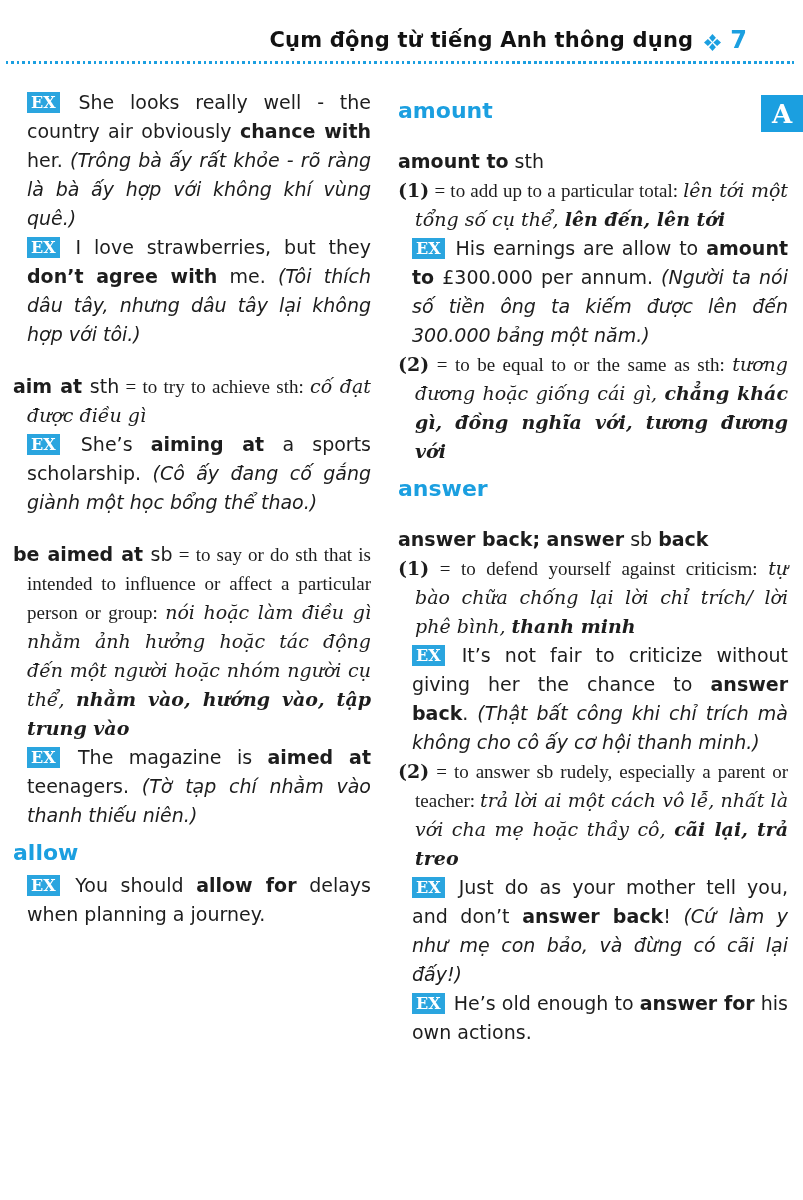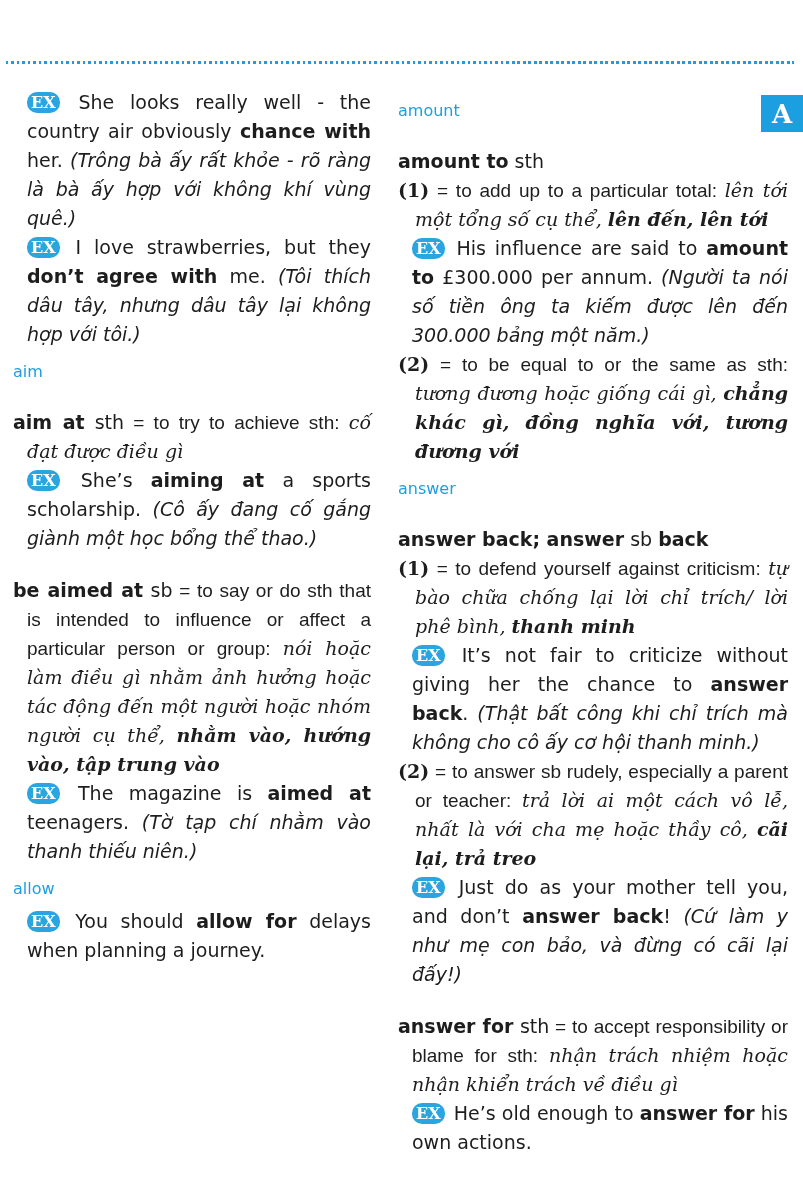--- a/index.html
+++ b/index.html
@@ -30,75 +30,85 @@
     position:absolute;top:88px;left:13px;right:15px;bottom:8px;
     display:flex;gap:27px;
   }
   .col{flex:1;min-width:0;}
   .col-left{flex:0 0 358px;}
   p{margin:0;font-size:19px;line-height:29px;text-align:justify;}
   .entry{text-indent:-14px;padding-left:14px;margin-top:23px;}
   .sense{text-indent:-17px;padding-left:17px;}
   .example{padding-left:14px;}
   .headword{
-    font-weight:normal;font-size:16px;line-height:26px;color:var(--accent);
+    font-weight:bold;font-size:22px;line-height:26px;color:var(--accent);
     margin:10px 0 5px;
   }
   .ex-badge{
     display:inline-block;background:var(--badge);color:#fff;
     font-family:"DejaVu Serif",serif;font-weight:bold;
     font-size:16px;line-height:21px;padding:0 4px;margin-right:3px;
-    vertical-align:1px;text-indent:0;border-radius:10px;
+    vertical-align:1px;text-indent:0;
   }
   .run-n{}
   .run-b{font-weight:bold;}
   .run-ni{font-style:italic;}
-  .run-r{font-family:Liberation Sans, sans-serif;}
+  .run-r{font-family:Liberation Serif, serif;}
   .run-i{font-family:"DejaVu Serif",serif;font-style:italic;}
   .run-bi{font-family:"DejaVu Serif",serif;font-style:italic;font-weight:bold;}
   .run-sb{font-family:"DejaVu Serif",serif;font-weight:bold;}
   .side-tab{
     position:absolute;top:95px;right:0;width:42px;height:37px;
     background:var(--accent);color:#fff;
     display:flex;align-items:center;justify-content:center;
     font-family:"DejaVu Serif",serif;font-weight:bold;font-size:26px;
   }
 </style>
 </head>
 <body>
 
 <div class="page">
 
+  <div class="header">
+    <span class="header-title">Cụm động từ tiếng Anh thông dụng</span>
+    <svg class="ornament" viewBox="0 0 20 20" aria-hidden="true">
+      <g fill="#1b9fe0">
+        <path d="M10 0 L14 4.5 L10 9 L6 4.5 Z"></path>
+        <path d="M0 10 L4.5 6 L9 10 L4.5 14 Z"></path>
+        <path d="M11 10 L15.5 6 L20 10 L15.5 14 Z"></path>
+        <path d="M10 11 L14 15.5 L10 20 L6 15.5 Z"></path>
+      </g>
+    </svg>
+    <span class="header-num">7</span>
+  </div>
 
   <div class="rule"></div>
 
   <div class="side-tab">A</div>
 
   <div class="columns">
     <div class="col col-left" id="col-left">
         <p class="example"><span class="ex-badge">EX</span><span class="run-n"> She looks really well - the country air obviously </span><span class="run-b">chance with</span><span class="run-n"> her. </span><span class="run-ni">(Trông bà ấy rất khỏe - rõ ràng là bà ấy hợp với không khí vùng quê.)</span></p>
         <p class="example"><span class="ex-badge">EX</span><span class="run-n"> I love strawberries, but they </span><span class="run-b">don’t agree with</span><span class="run-n"> me. </span><span class="run-ni">(Tôi thích dâu tây, nhưng dâu tây lại không hợp với tôi.)</span></p>
-        <div class="headword">aim</div>
         <p class="entry"><span class="run-b">aim at</span><span class="run-n"> sth</span><span class="run-r"> = to try to achieve sth: </span><span class="run-i">cố đạt được điều gì</span></p>
         <p class="example"><span class="ex-badge">EX</span><span class="run-n"> She’s </span><span class="run-b">aiming at</span><span class="run-n"> a sports scholarship. </span><span class="run-ni">(Cô ấy đang cố gắng giành một học bổng thể thao.)</span></p>
         <p class="entry"><span class="run-b">be aimed at</span><span class="run-n"> sb</span><span class="run-r"> = to say or do sth that is intended to influence or affect a particular person or group: </span><span class="run-i">nói hoặc làm điều gì nhằm ảnh hưởng hoặc tác động đến một người hoặc nhóm người cụ thể, </span><span class="run-bi">nhằm vào, hướng vào, tập trung vào</span></p>
         <p class="example"><span class="ex-badge">EX</span><span class="run-n"> The magazine is </span><span class="run-b">aimed at</span><span class="run-n"> teenagers. </span><span class="run-ni">(Tờ tạp chí nhằm vào thanh thiếu niên.)</span></p>
         <div class="headword">allow</div>
         <p class="example"><span class="ex-badge">EX</span><span class="run-n"> You should </span><span class="run-b">allow for</span><span class="run-n"> delays when planning a journey. </span></p>
       </div>
     <div class="col" id="col-right">
         <div class="headword">amount</div>
         <p class="entry"><span class="run-b">amount to</span><span class="run-n"> sth</span></p>
         <p class="sense"><span class="run-sb">(1)</span><span class="run-r"> = to add up to a particular total: </span><span class="run-i">lên tới một tổng số cụ thể, </span><span class="run-bi">lên đến, lên tới</span></p>
-        <p class="example"><span class="ex-badge">EX</span><span class="run-n"> His influence are said to </span><span class="run-b">amount to</span><span class="run-n"> £300.000 per annum. </span><span class="run-ni">(Người ta nói số tiền ông ta kiếm được lên đến 300.000 bảng một năm.)</span></p>
+        <p class="example"><span class="ex-badge">EX</span><span class="run-n"> His earnings are allow to </span><span class="run-b">amount to</span><span class="run-n"> £300.000 per annum. </span><span class="run-ni">(Người ta nói số tiền ông ta kiếm được lên đến 300.000 bảng một năm.)</span></p>
         <p class="sense"><span class="run-sb">(2)</span><span class="run-r"> = to be equal to or the same as sth: </span><span class="run-i">tương đương hoặc giống cái gì, </span><span class="run-bi">chẳng khác gì, đồng nghĩa với, tương đương với</span></p>
         <div class="headword">answer</div>
         <p class="entry"><span class="run-b">answer back; answer</span><span class="run-n"> sb </span><span class="run-b">back</span></p>
         <p class="sense"><span class="run-sb">(1)</span><span class="run-r"> = to defend yourself against criticism: </span><span class="run-i">tự bào chữa chống lại lời chỉ trích/ lời phê bình, </span><span class="run-bi">thanh minh</span></p>
         <p class="example"><span class="ex-badge">EX</span><span class="run-n"> It’s not fair to criticize without giving her the chance to </span><span class="run-b">answer back</span><span class="run-n">. </span><span class="run-ni">(Thật bất công khi chỉ trích mà không cho cô ấy cơ hội thanh minh.)</span></p>
         <p class="sense"><span class="run-sb">(2)</span><span class="run-r"> = to answer sb rudely, especially a parent or teacher: </span><span class="run-i">trả lời ai một cách vô lễ, nhất là với cha mẹ hoặc thầy cô, </span><span class="run-bi">cãi lại, trả treo</span></p>
         <p class="example"><span class="ex-badge">EX</span><span class="run-n"> Just do as your mother tell you, and don’t </span><span class="run-b">answer back</span><span class="run-n">! </span><span class="run-ni">(Cứ làm y như mẹ con bảo, và đừng có cãi lại đấy!)</span></p>
-        <p class="entry"><span class="run-b">answer for</span><span class="run-n"> sth</span><span class="run-r"> = to accept responsibility or blame for sth: </span><span class="run-i">nhận trách nhiệm hoặc nhận khiển trách về điều gì</span></p>
         <p class="example"><span class="ex-badge">EX</span><span class="run-n"> He’s old enough to </span><span class="run-b">answer for</span><span class="run-n"> his own actions. </span></p>
       </div>
   </div>
 
 </div>
 
 </body></html>

